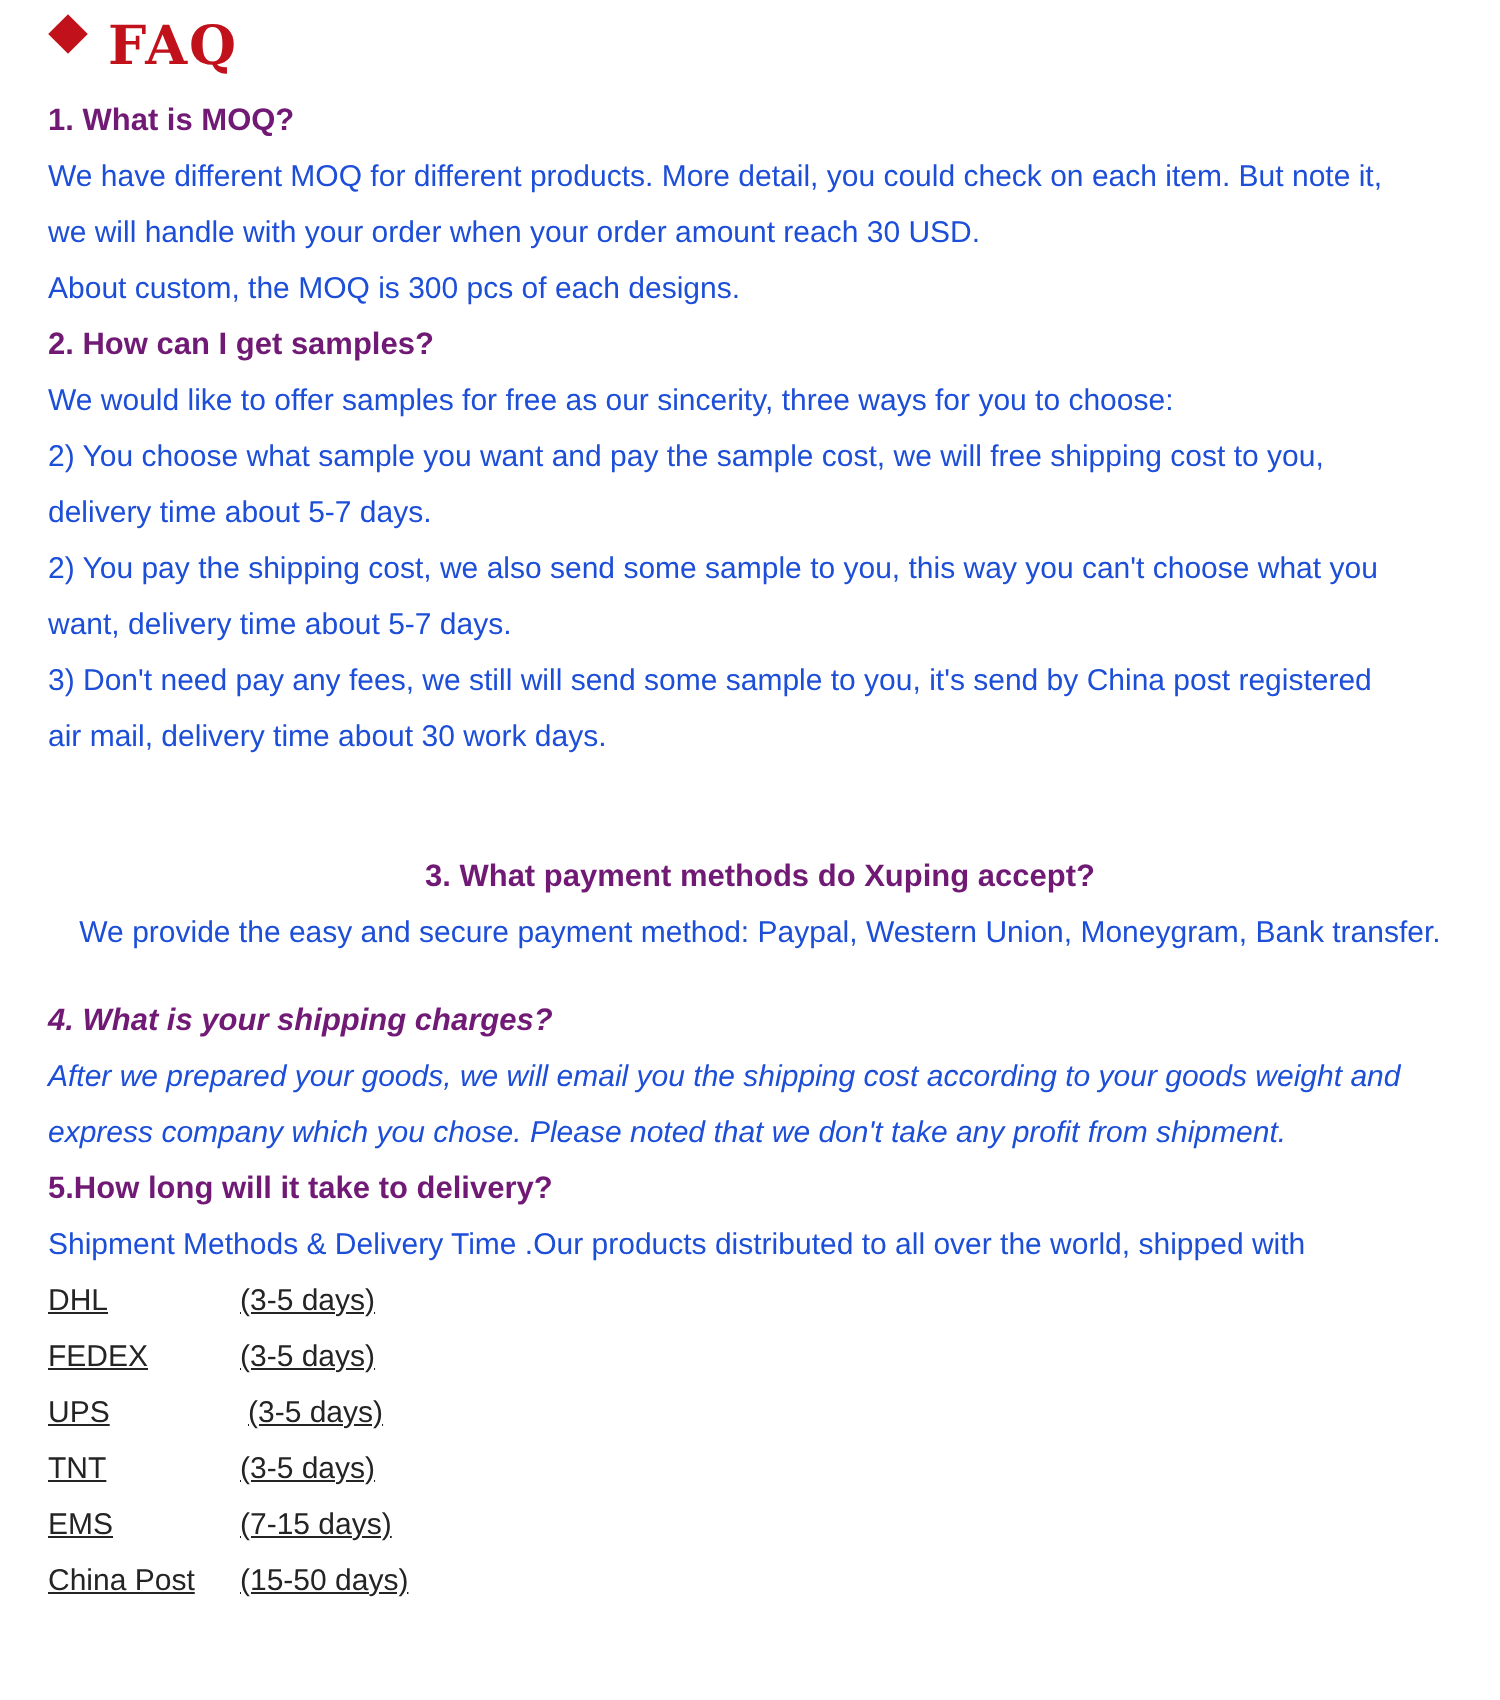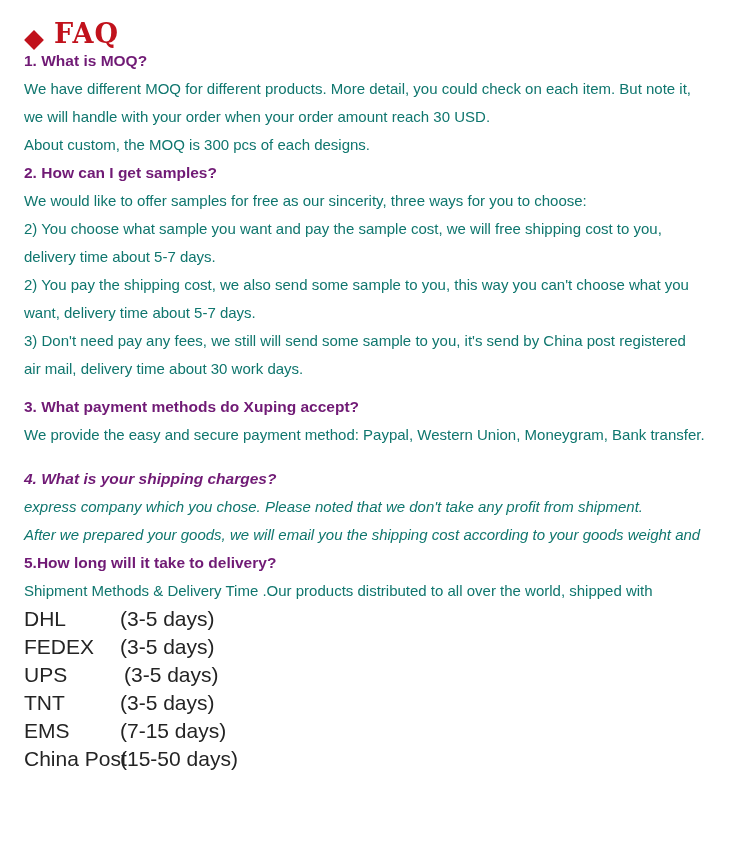--- a/index.html
+++ b/index.html
@@ -12,21 +12,21 @@
   .page {
     width: 750px;
     height: 850px;
     background: #ffffff;
     padding: 10px 14px 0 24px;
     overflow: hidden;
   }
   
   .faq-title {
     display: flex;
-    align-items: flex-end;
+    align-items: flex-start;
     height: 37px;
     margin-bottom: 0;
   }
   .diamond {
     width: 14px;
     height: 14px;
     background: #c1121c;
     transform: rotate(45deg);
     margin: 0 13px 0 3px;
     flex: 0 0 auto;
@@ -36,44 +36,45 @@
     font-weight: bold;
     font-size: 27px;
     letter-spacing: 1px;
     color: #c1121c;
     line-height: 1;
   }
   
   .section { margin-top: 0; }
   .section.s1 { margin-top: 0; }
   .section.s2 { }
-  .section.s3 { margin-top: 10px; }
+  .section.s3 { margin-top: 42px; text-align: center; }
   .section.s4 { margin-top: 16px; font-style: italic; }
   .section.s5 { }
   .q {
     font-weight: bold;
     font-size: 15.5px;
     line-height: 28px;
     color: #701a75;
     white-space: nowrap;
   }
   .a-line {
     font-size: 15px;
     line-height: 28px;
-    color: #0f766e;
+    color: #1d4ed8;
     white-space: nowrap;
   }
   
   .ship-row {
     display: grid;
     grid-template-columns: 96px auto;
-    font-size: 21px;
+    font-size: 15px;
     line-height: 28px;
     color: #242424;
     white-space: nowrap;
+    text-decoration: underline;
   }
 </style>
 </head>
 <body>
 
 <div class="page">
 
   <div class="faq-title">
     <span class="diamond"></span>
     <span class="faq-title-text">FAQ</span>
@@ -97,22 +98,22 @@
     <div class="a-line">air mail, delivery time about 30 work days.</div>
   </div>
 
   <div class="section s3">
     <div class="q">3. What payment methods do Xuping accept?</div>
     <div class="a-line">We provide the easy and secure payment method: Paypal, Western Union, Moneygram, Bank transfer.</div>
   </div>
 
   <div class="section s4">
     <div class="q">4. What is your shipping charges?</div>
+    <div class="a-line">After we prepared your goods, we will email you the shipping cost according to your goods weight and</div>
     <div class="a-line">express company which you chose. Please noted that we don't take any profit from shipment.</div>
-    <div class="a-line">After we prepared your goods, we will email you the shipping cost according to your goods weight and</div>
   </div>
 
   <div class="section s5">
     <div class="q">5.How long will it take to delivery?</div>
     <div class="a-line">Shipment Methods &amp; Delivery Time .Our products distributed to all over the world, shipped with</div>
 
     <div class="ship-row">
       <span>DHL</span>
       <span>(3-5 days)</span>
     </div>

